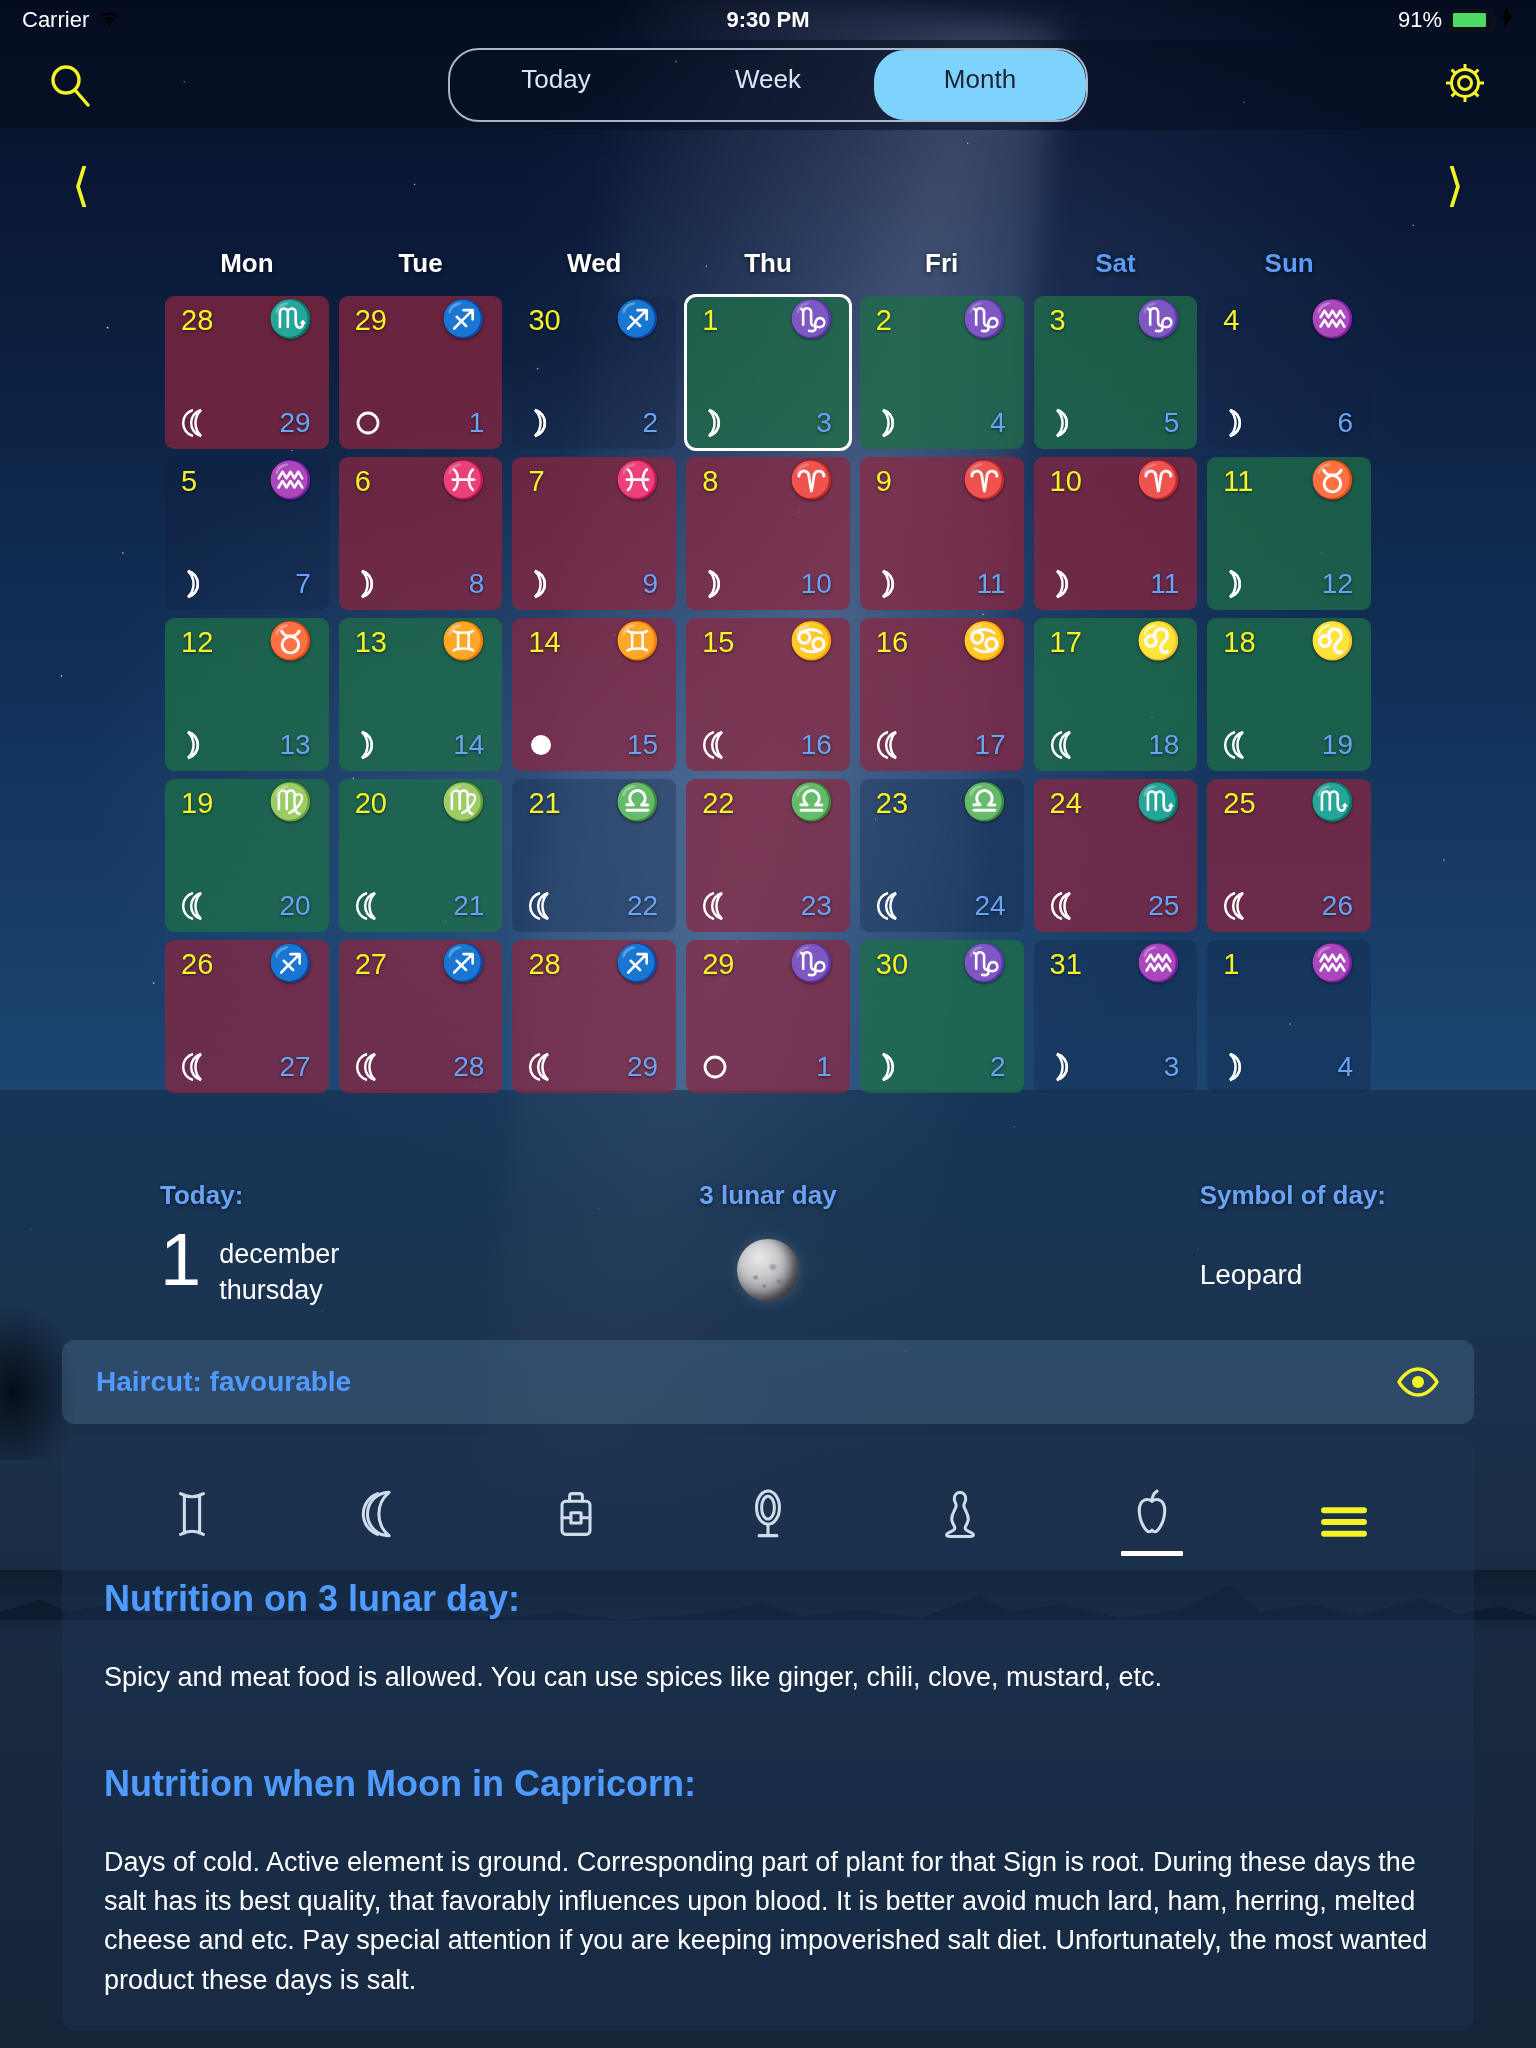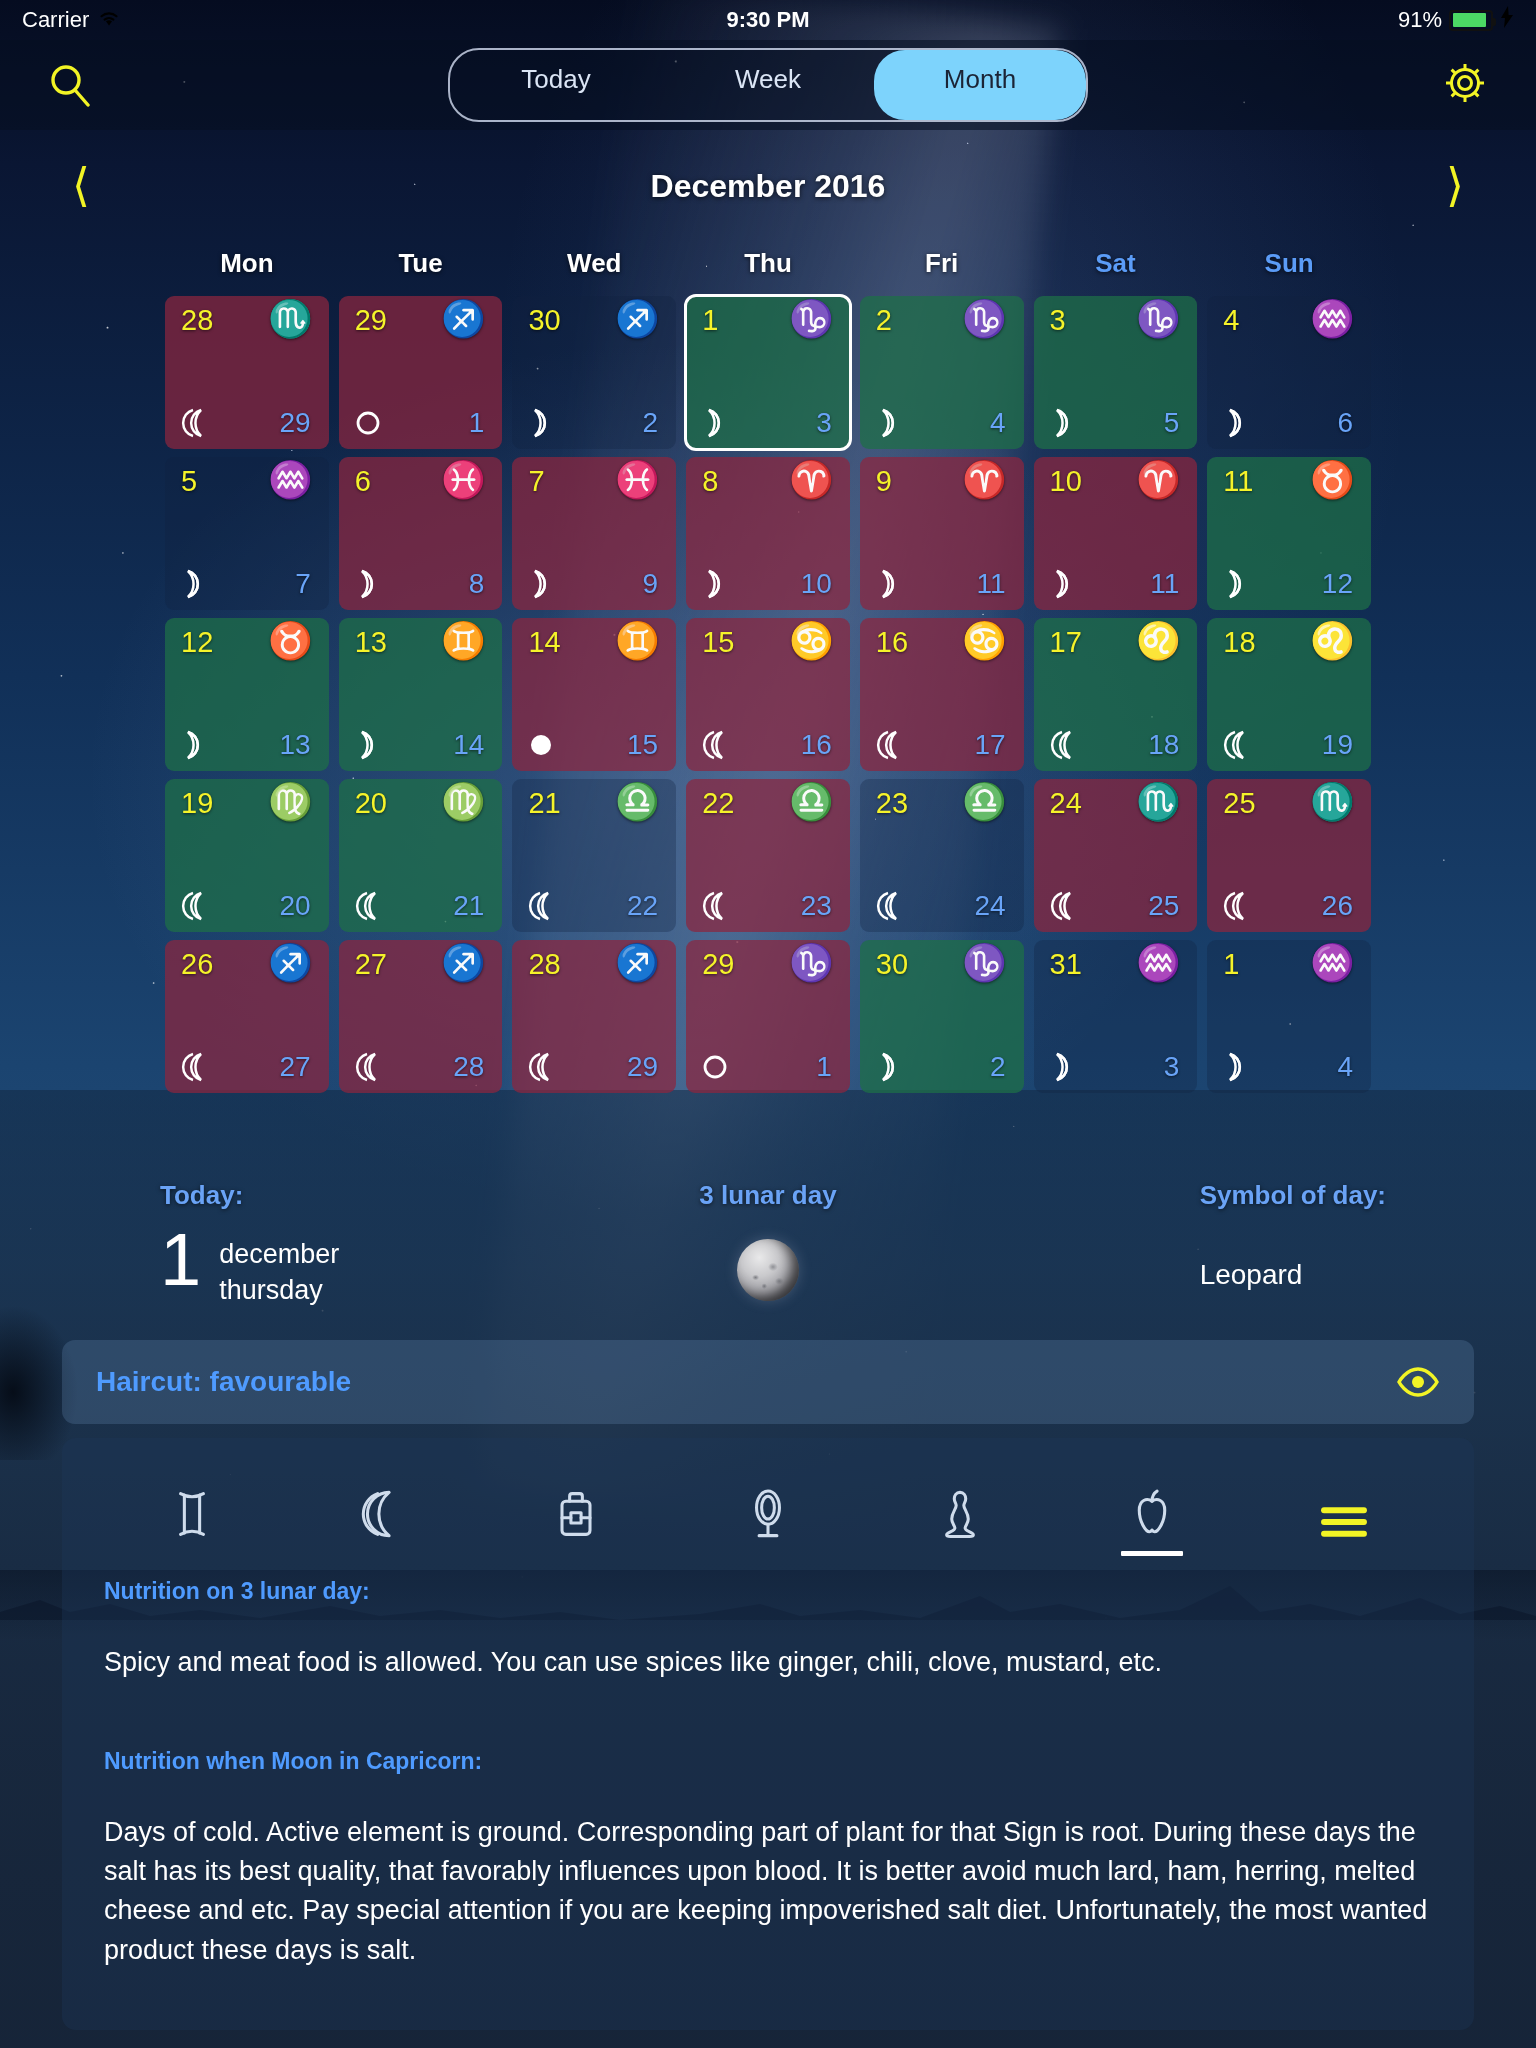--- a/index.html
+++ b/index.html
@@ -212,21 +212,21 @@
     flex:1; display:flex; flex-direction:column; align-items:center; justify-content:flex-end;
     height:100%; position:relative;
   }
   #tabs .tab svg { width:52px; height:56px; display:block; }
   #tabs .tab.active .ul { width:62px; height:5px; background:#fff; margin-top:9px; border-radius:1px; }
   #tabs .tab .ul { width:62px; height:5px; background:transparent; margin-top:9px; }
   #tabs .tab.menu svg { width:54px; height:40px; }
 
   #content { padding:22px 8px 0; }
   #content h3 {
-    font-size:23px; color:#4f9bff; font-weight:bold; margin-bottom:38px;
+    font-size:36px; color:#4f9bff; font-weight:bold; margin-bottom:38px;
   }
   #content h3.second { margin-top:10px; }
   #content p { font-size:27px; color:#fff; line-height:1.45; margin-bottom:66px; }
   #content p.last { margin-bottom:0; }
 </style>
 </head>
 <body>
 
 <div id="bg">
   <div class="sky"></div>
@@ -287,21 +287,20 @@
         <circle cx="23" cy="23" r="6.5"></circle>
         <path d="M23 4v6M23 36v6M4 23h6M36 23h6M9.6 9.6l4.3 4.3M32.1 32.1l4.3 4.3M36.4 9.6l-4.3 4.3M13.9 32.1l-4.3 4.3"></path>
         <circle cx="23" cy="23" r="13.5"></circle>
       </g>
     </svg>
   </span>
 </div>
 
 <div id="monthnav">
   <span class="chev left">⟨</span>
-  <div class="title">December 2016</div>
   <span class="chev right">⟩</span>
 </div>
 
 <div id="weekdays">
     <div class="wd">Mon</div>
     <div class="wd">Tue</div>
     <div class="wd">Wed</div>
     <div class="wd">Thu</div>
     <div class="wd">Fri</div>
     <div class="wd weekend">Sat</div>

